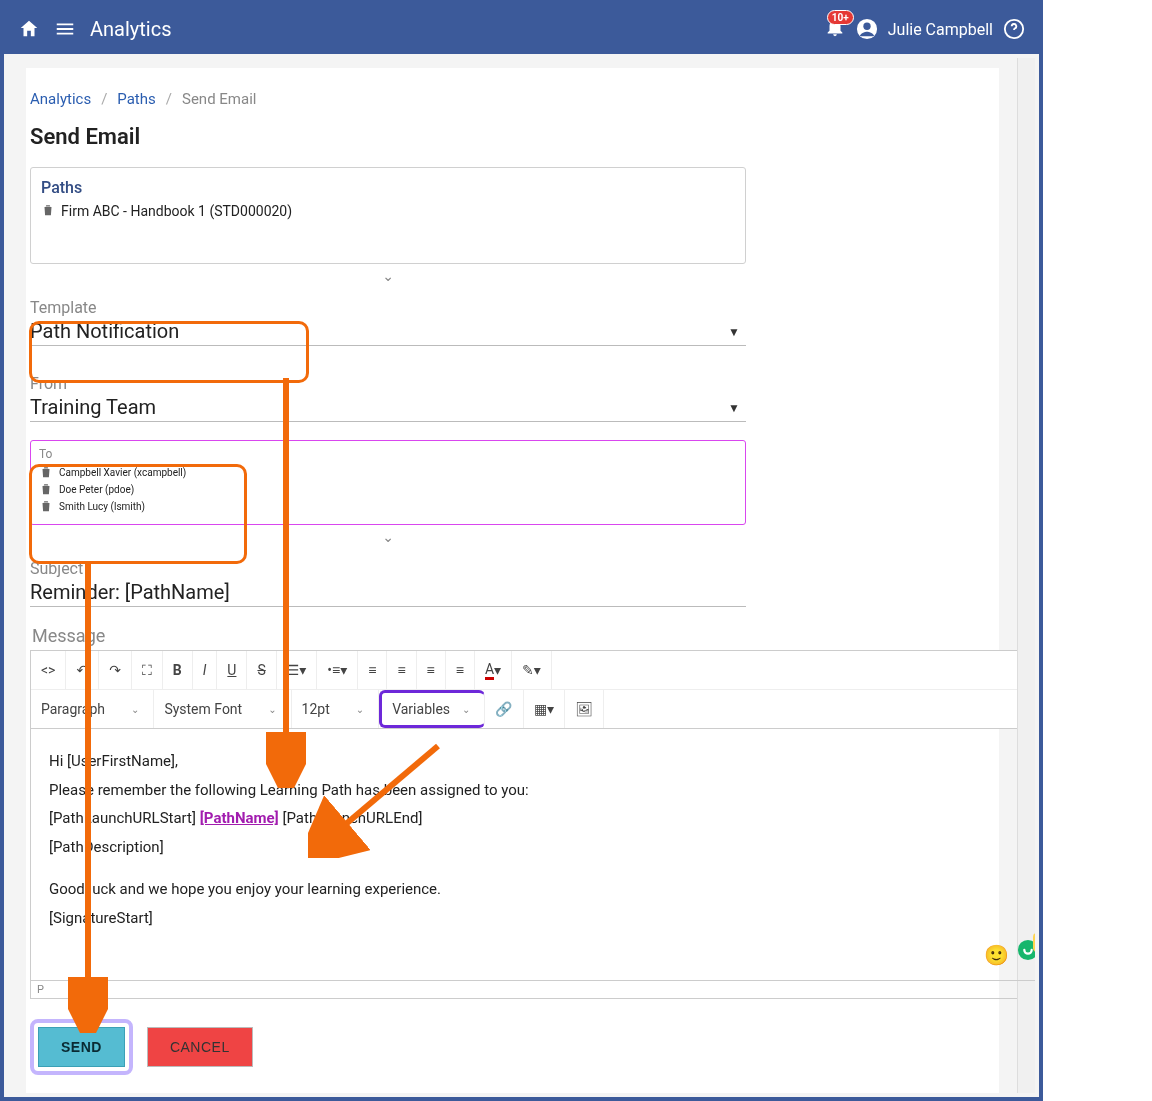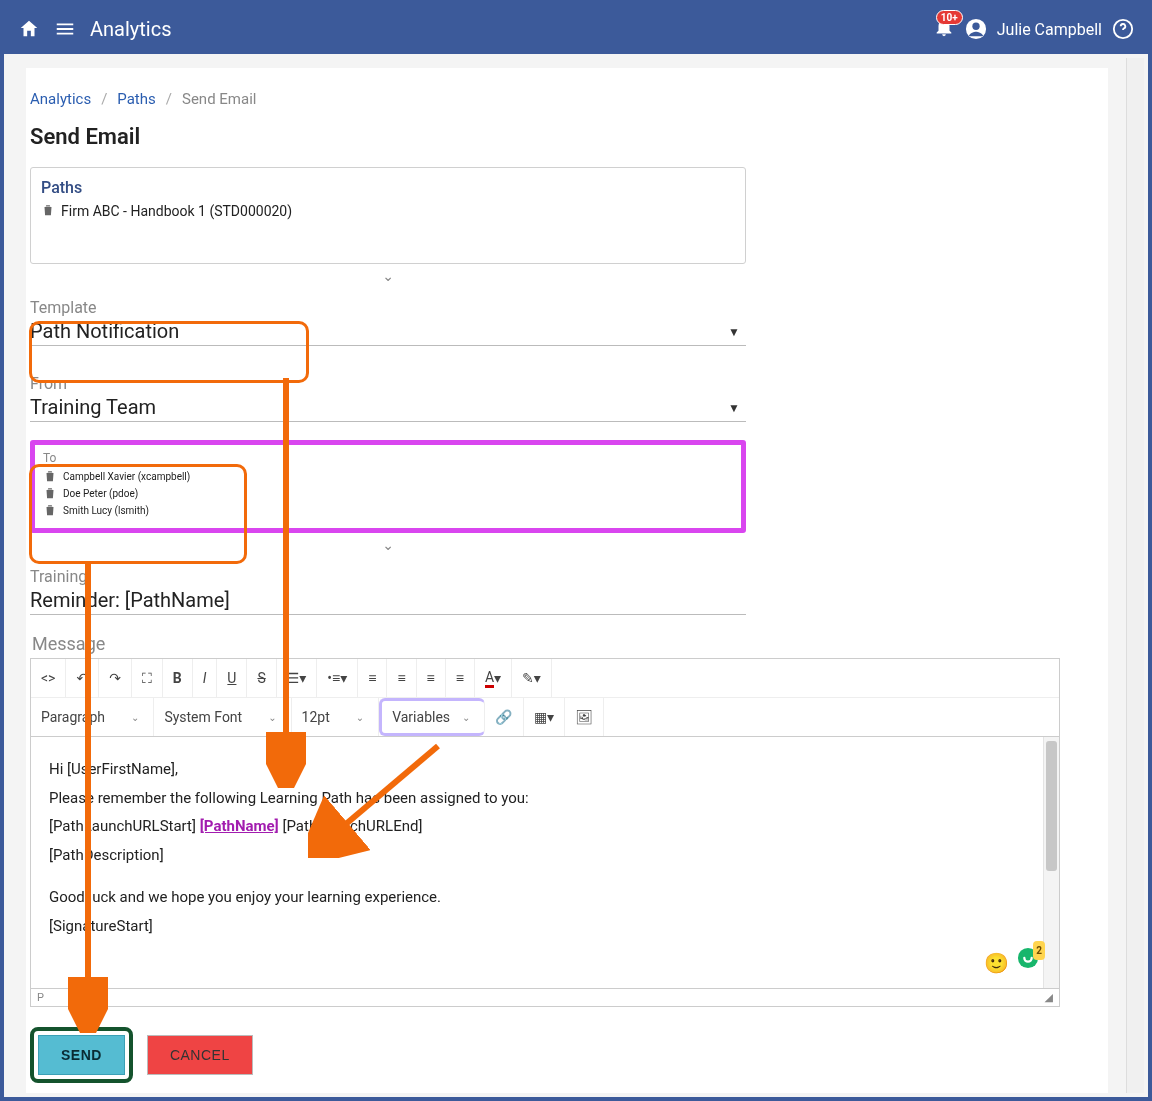--- a/index.html
+++ b/index.html
@@ -5,21 +5,21 @@
   * { box-sizing: border-box; margin: 0; padding: 0; }
   body {
     font-family: -apple-system, "Segoe UI", Roboto, Arial, sans-serif;
     background: #fff;
     width: 1152px;
     height: 1101px;
     overflow: hidden;
   }
   .outer-frame {
     border: 4px solid #3c5a9a;
-    width: 1152px;
+    width: 1043px;
     height: 1101px;
     position: relative;
     background: #f4f4f4;
   }
   
   .appbar {
     background: #3c5a9a;
     color: #fff;
     height: 50px;
     display: flex;
@@ -100,32 +100,32 @@
   .hl { border: 3px solid #f26a0a; border-radius: 10px; }
   .hl-template {
     position: absolute; left: 21px; top: 263px;
     width: 280px; height: 62px; pointer-events:none;
   }
   .hl-to {
     position: absolute; left: 21px; top: 406px;
     width: 218px; height: 100px; pointer-events:none;
   }
   .hl-variables {
-    border: 3px solid #c4b5fd; border-radius: 6px;
+    border: 3px solid #6d28d9; border-radius: 6px;
     padding: 2px 4px;
     text-align: center;
   }
   .hl-send {
-    border: 4px solid #14532d; border-radius: 8px;
+    border: 4px solid #c4b5fd; border-radius: 8px;
     display: inline-block;
     padding: 4px;
     text-decoration: underline;
   }
   
-  .to-field { width:716px; border: 5px solid #d946ef; border-radius: 3px; margin-top: 18px; padding: 6px 8px 8px 8px;}
+  .to-field { width:716px; border: 1px solid #d946ef; border-radius: 3px; margin-top: 18px; padding: 6px 8px 8px 8px;}
   .to-field .flabel { font-size: 12px; color: #888; margin-bottom: 4px;}
   .recip { display:flex; align-items:center; gap:6px; font-size:10px; color:#222; margin: 3px 0;}
   
   .editor-wrap { width: 1030px; margin-top: 4px;}
   .msg-label { font-size: 18px; color:#888; margin: 18px 0 4px 2px;}
   .toolbar {
     border: 1px solid #ccc;
     background: #fff;
   }
   .tb-row {
@@ -287,21 +287,21 @@
                 <svg width="14" height="14" viewBox="0 0 24 24" fill="#666">
                   <path d="M6 7h12l-1 14H7zM9 4h6l1 2H8z"></path>
                 </svg>
               </span>
             <span>Smith Lucy (lsmith)</span>
           </div>
         </div>
         <div class="chev-row"><span>⌄</span></div>
 
         <div class="field">
-          <div class="flabel">Training</div>
+          <div class="flabel">Subject</div>
           <div class="fvalue">Reminder: [PathName]</div>
         </div>
 
         <div class="msg-label">Message</div>
         <div class="editor-wrap">
           <div class="toolbar">
             <div class="tb-row">
               <span class="tb-btn">&lt;&gt;</span>
               <span class="tb-btn">↶</span>
               <span class="tb-btn">↷</span>

